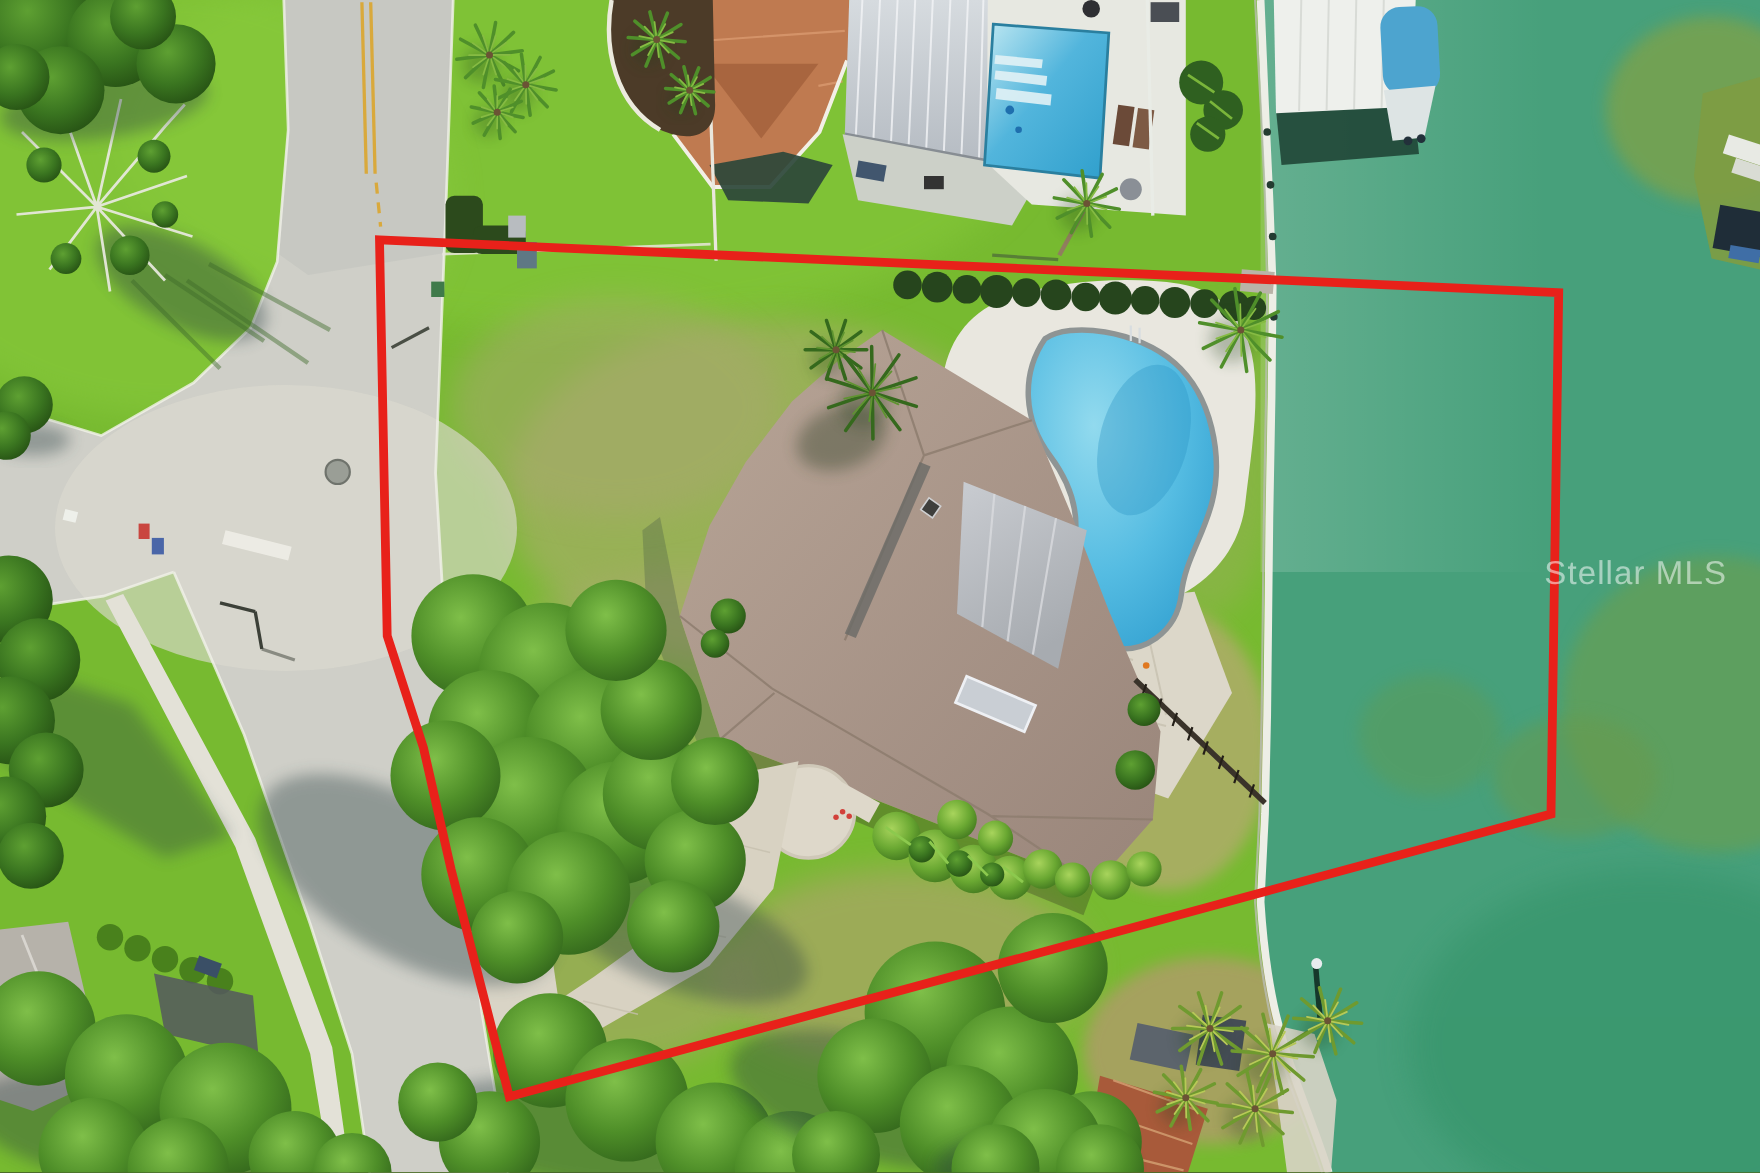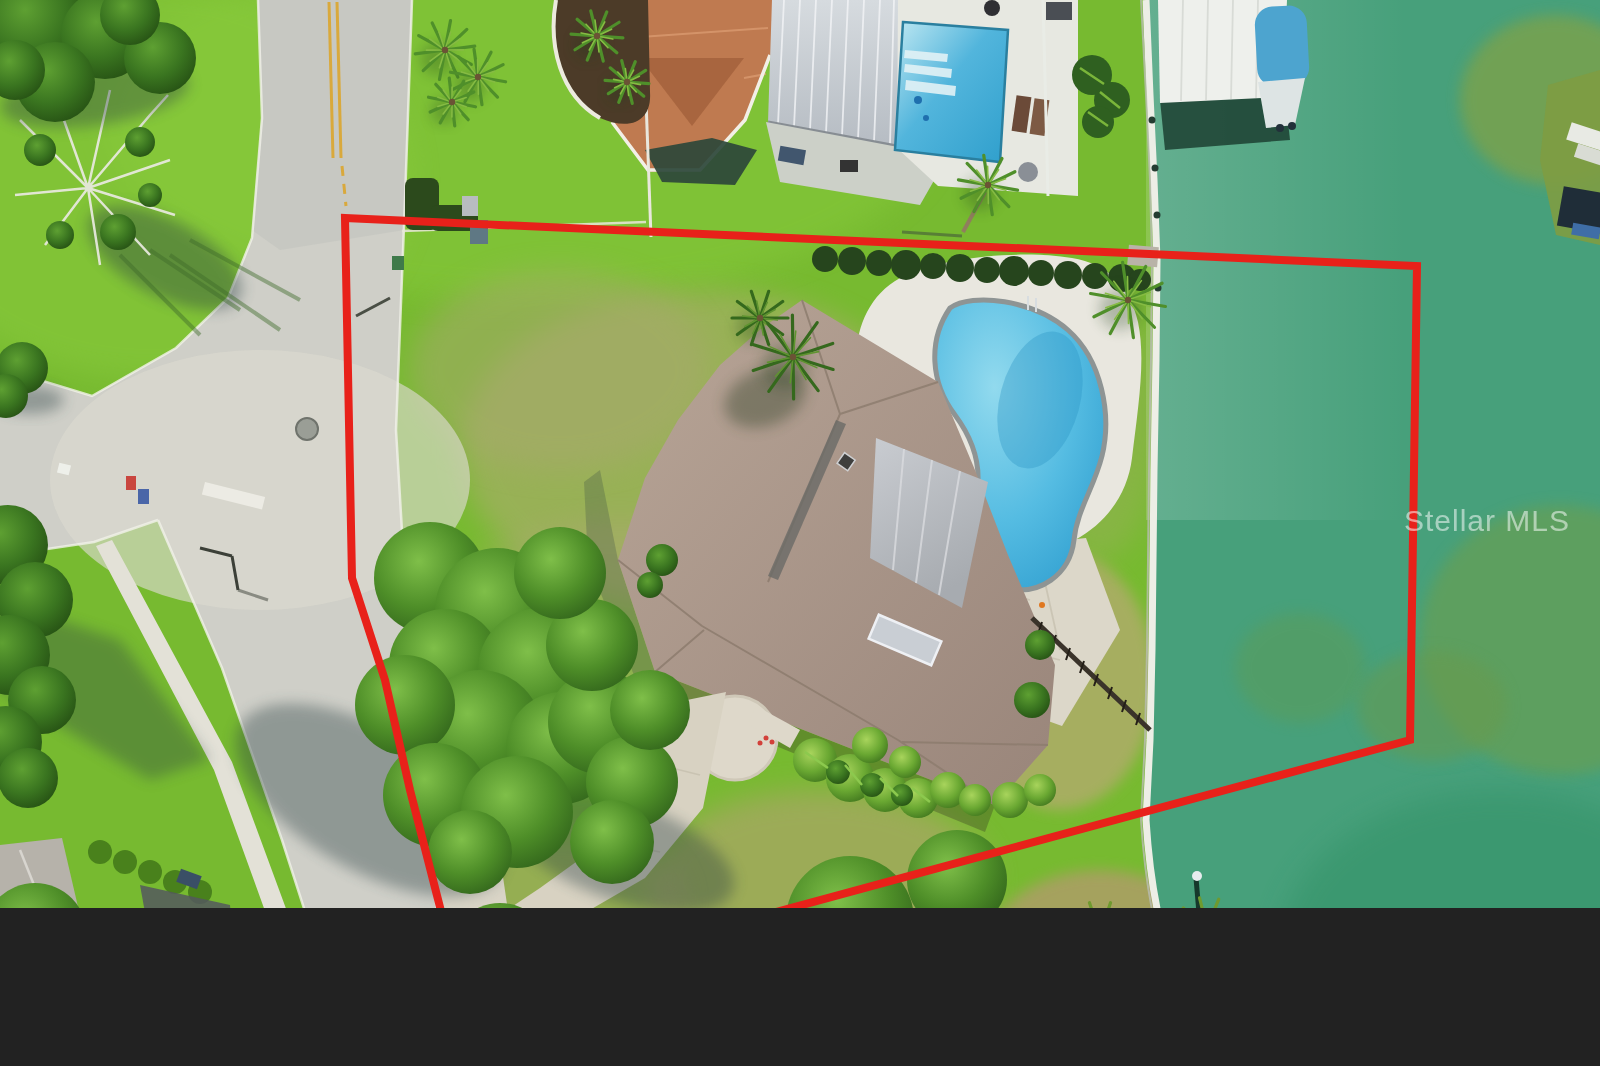--- a/index.html
+++ b/index.html
@@ -1,16 +1,16 @@
 <!DOCTYPE html>
 <html><head>
 <meta charset="utf-8">
 <style>
   html,body{margin:0;padding:0;background:#222;}
-  .stage{position:relative;width:1600px;height:908px;overflow:hidden;background:#77ba30;
+  .stage{position:relative;width:1600px;height:1066px;overflow:hidden;background:#77ba30;
          font-family:"Liberation Sans", sans-serif;}
   svg{display:block}
   .watermark{font-family:"Liberation Sans", sans-serif;font-size:30px;letter-spacing:1px;
              fill:#ffffff;opacity:.52;font-weight:400;}
 </style>
 </head>
 <body>
 
 <div class="stage">
 <svg viewBox="0 0 1600 1066" width="1600" height="1066">

